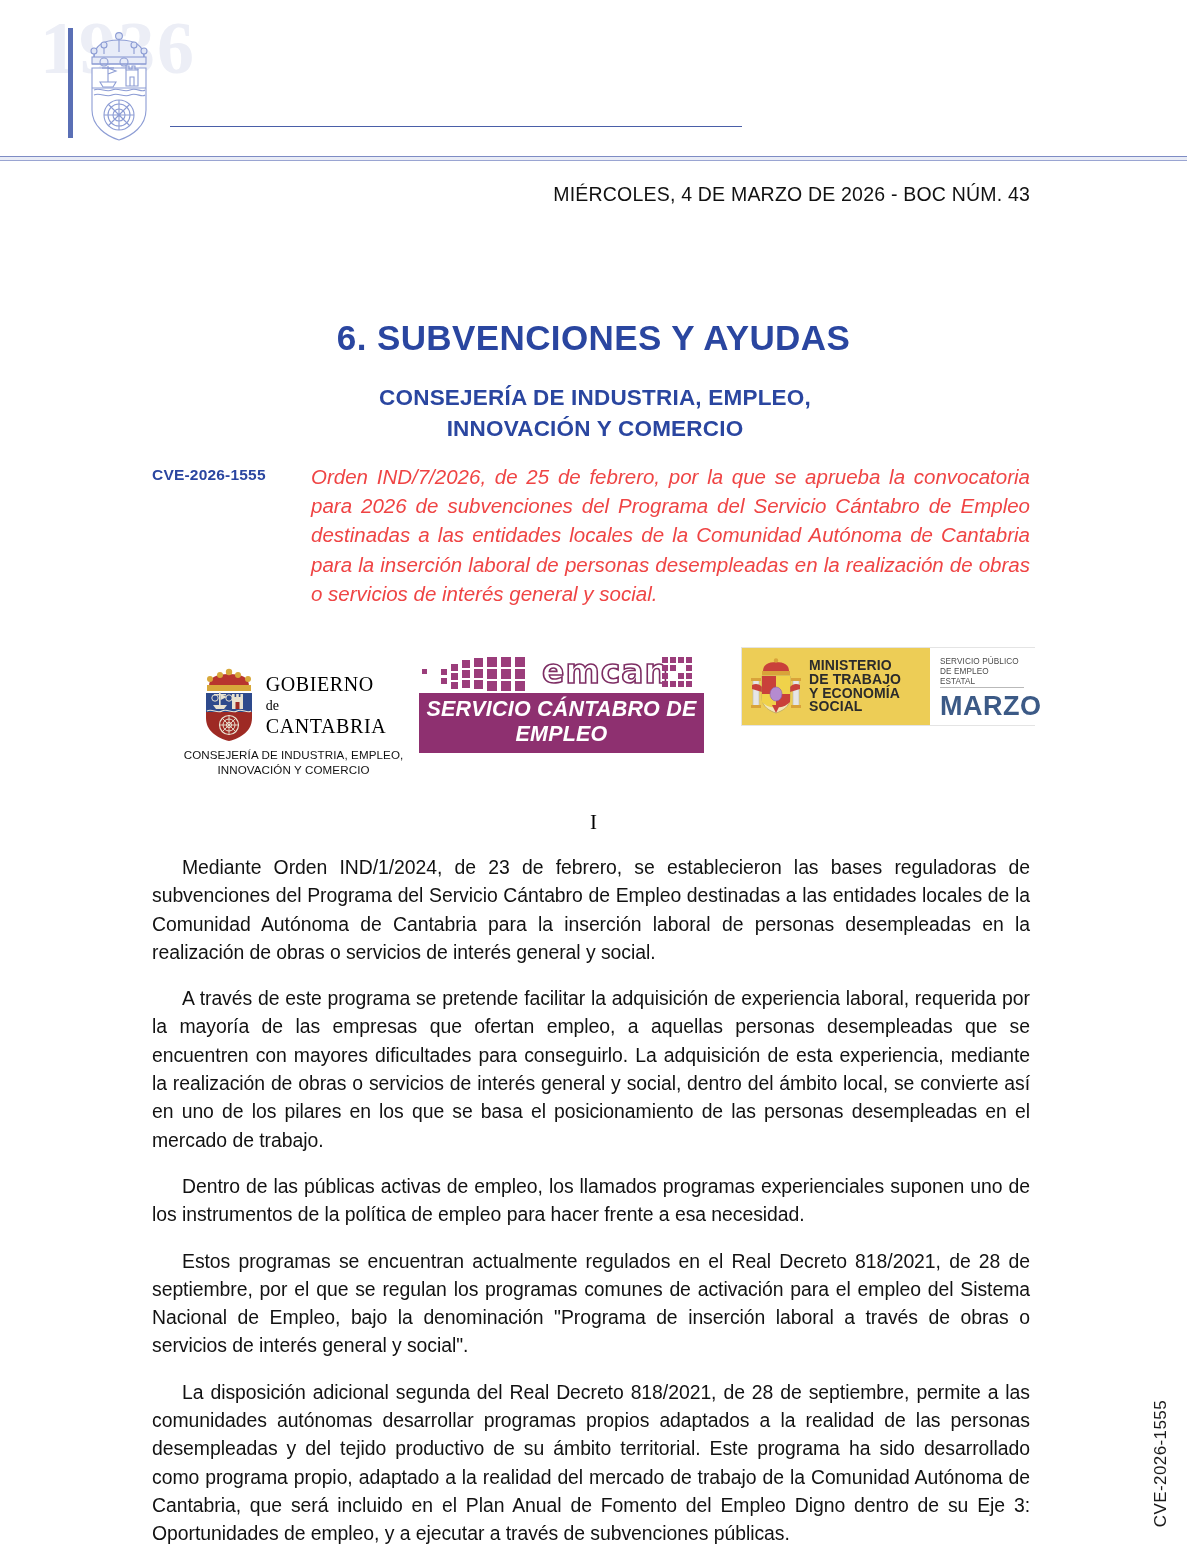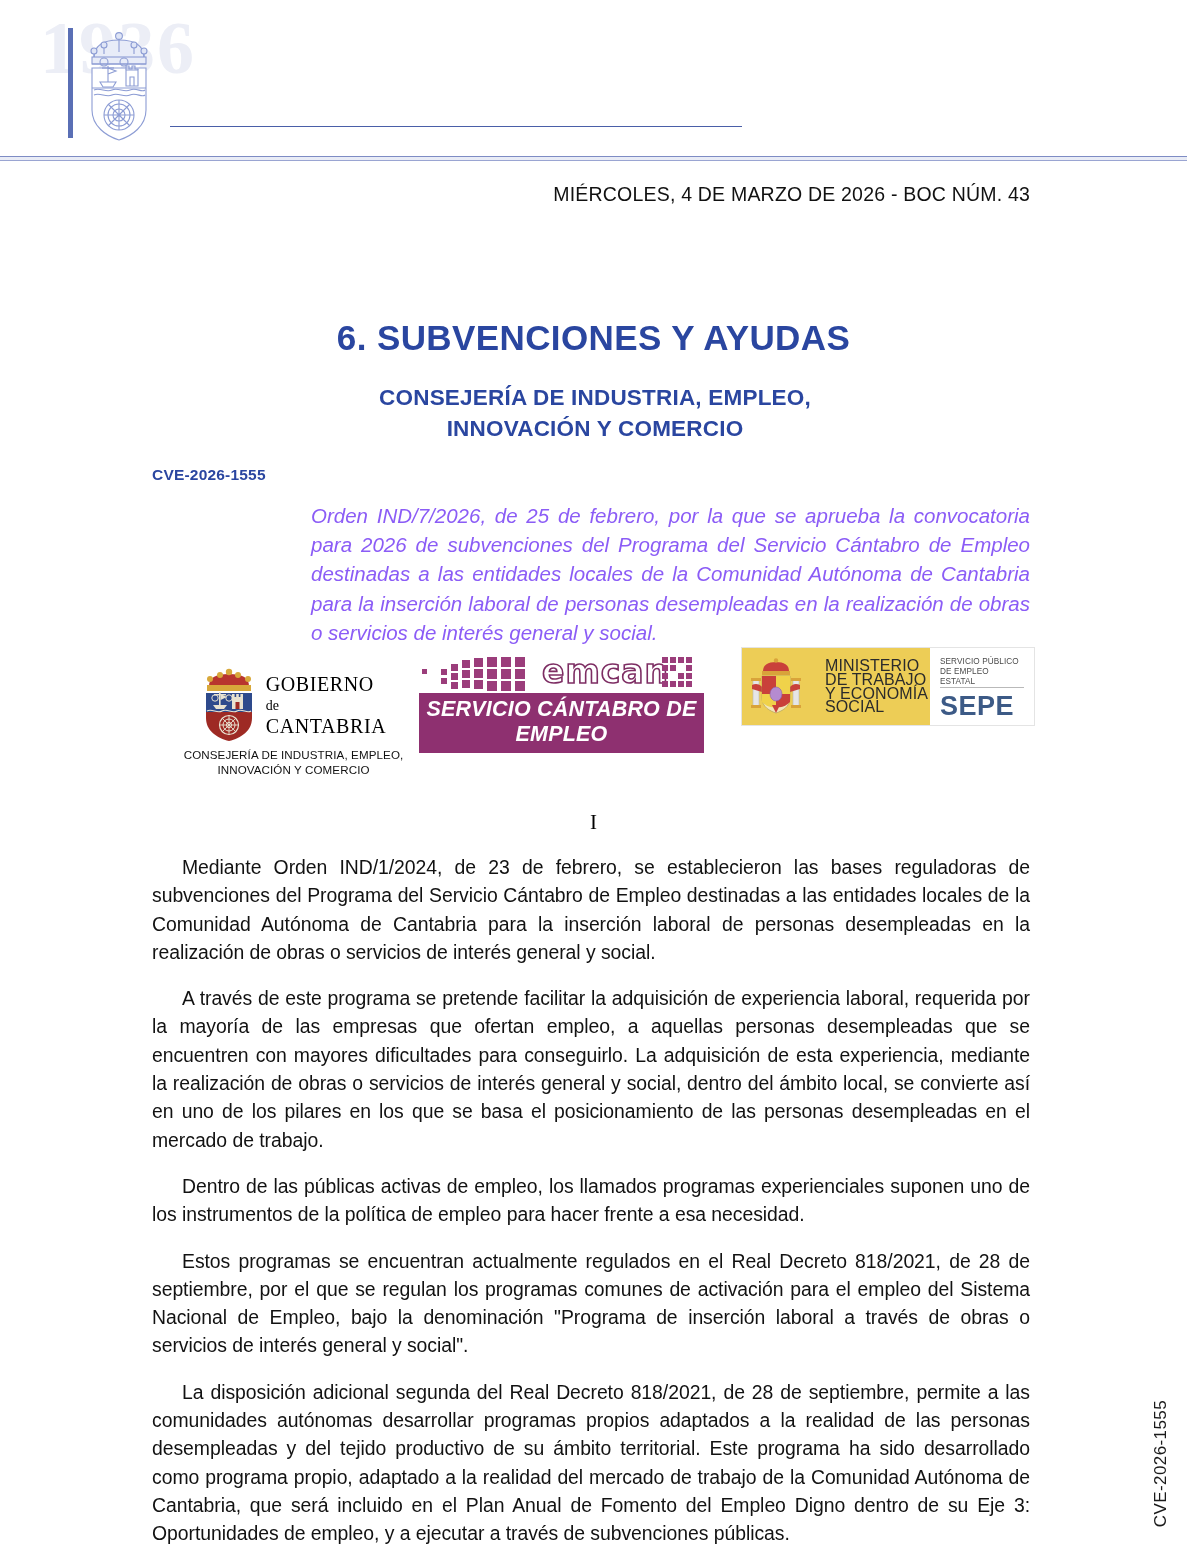--- a/index.html
+++ b/index.html
@@ -132,22 +132,21 @@
   }
   .summary {
     position: absolute;
     left: 311px;
     top: 462px;
     width: 719px;
     font-size: 20.5px;
     line-height: 29.2px;
     font-style: italic;
     text-align: justify;
-    color: #8b5cf6;
-    margin-top: 39px;
+    color: #ef4444;
   }
 
   
   .logo-row {
     position: absolute;
     left: 0;
     top: 645px;
     width: 1187px;
     height: 140px;
   }
@@ -213,23 +212,23 @@
   }
   .sepe-left {
     background: #edcd56;
     flex: 0 0 180px;
     display: flex;
     align-items: center;
     padding-left: 8px;
   }
   .esc { width: 52px; height: 58px; flex: 0 0 auto; }
   .min-words {
-    margin-left: 23px;
-    font-size: 16px;
-    font-weight: normal;
+    margin-left: 7px;
+    font-size: 14px;
+    font-weight: bold;
     line-height: 13.6px;
     color: #2b2b2b;
     letter-spacing: 0.1px;
   }
   .sepe-right {
     flex: 1 1 auto;
     background: #ffffff;
     padding: 9px 6px 0 10px;
   }
   .sepe-small {
@@ -480,21 +479,21 @@
           <div>MINISTERIO</div>
           <div>DE TRABAJO</div>
           <div>Y ECONOMÍA SOCIAL</div>
         </div>
       </div>
       <div class="sepe-right">
         <div class="sepe-small">
           <div>SERVICIO PÚBLICO</div>
           <div>DE EMPLEO ESTATAL</div>
         </div>
-        <div class="sepe-big">SEPE</div>
+        <div class="sepe-big">MARZO</div>
       </div>
     </div>
   </div>
 
   <div class="roman">I</div>
 
   <div id="body-text">
     <p>Mediante Orden IND/1/2024, de 23 de febrero, se establecieron las bases reguladoras de subvenciones del Programa del Servicio Cántabro de Empleo destinadas a las entidades locales de la Comunidad Autónoma de Cantabria para la inserción laboral de personas desempleadas en la realización de obras o servicios de interés general y social.</p>
     <p>A través de este programa se pretende facilitar la adquisición de experiencia laboral, requerida por la mayoría de las empresas que ofertan empleo, a aquellas personas desempleadas que se encuentren con mayores dificultades para conseguirlo. La adquisición de esta experiencia, mediante la realización de obras o servicios de interés general y social, dentro del ámbito local, se convierte así en uno de los pilares en los que se basa el posicionamiento de las personas desempleadas en el mercado de trabajo.</p>
     <p>Dentro de las públicas activas de empleo, los llamados programas experienciales suponen uno de los instrumentos de la política de empleo para hacer frente a esa necesidad.</p>

